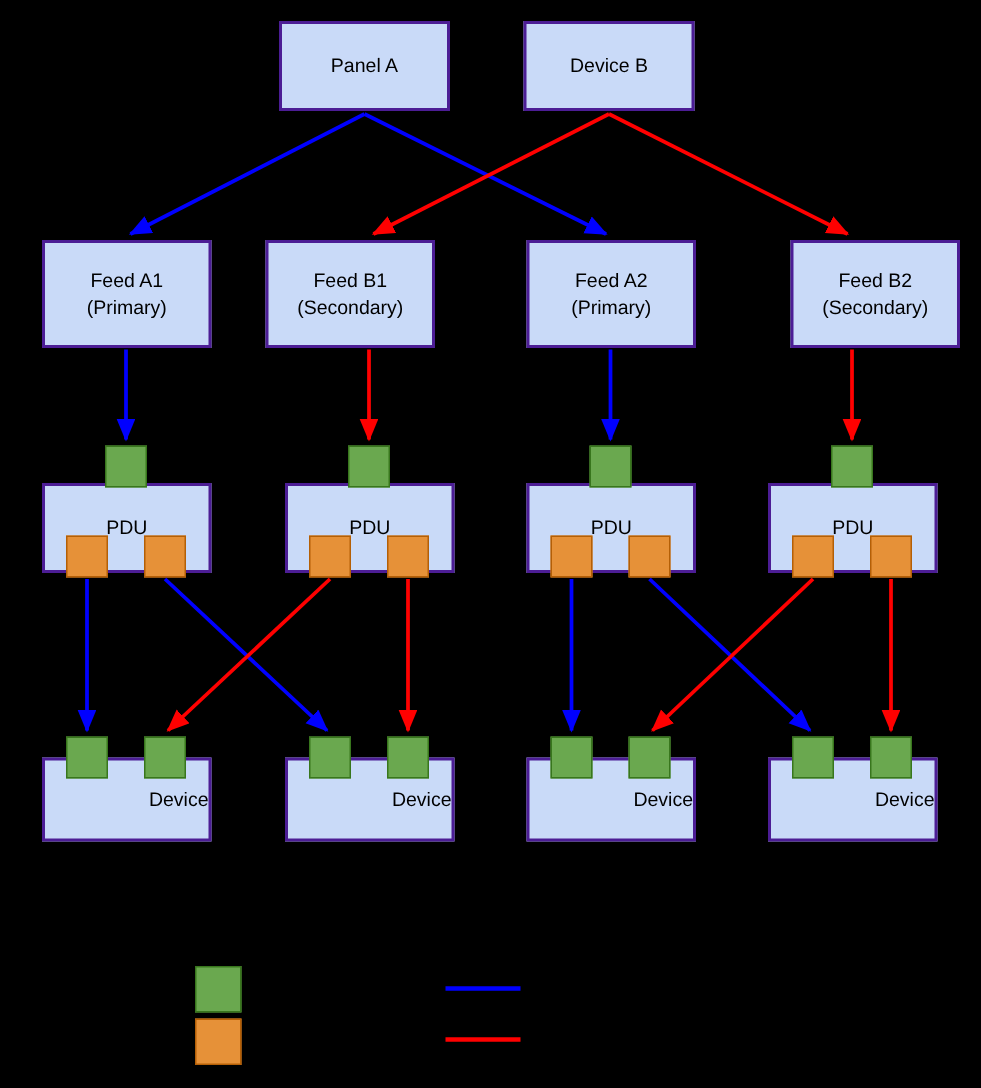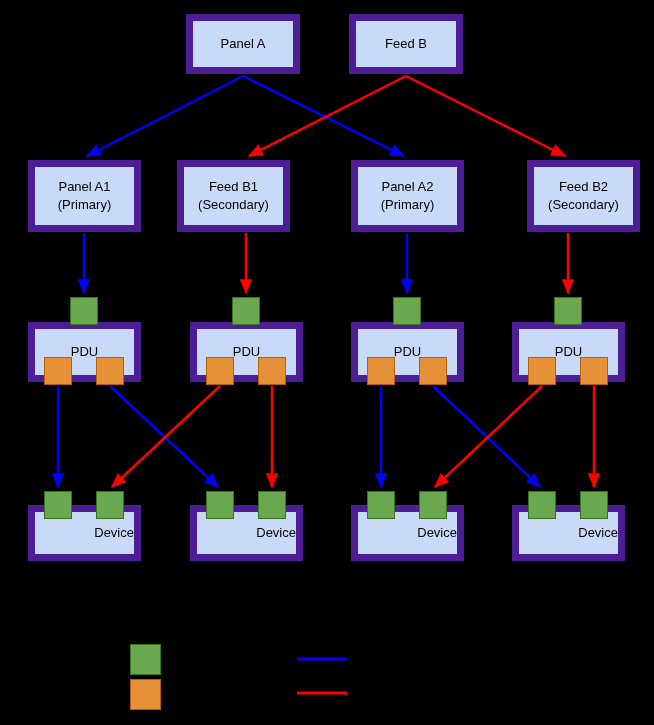--- a/index.html
+++ b/index.html
@@ -8,21 +8,21 @@
   .stage {
     position: relative;
     width: 654px;
     height: 725px;
     background: #000;
     overflow: hidden;
   }
   .box {
     position: absolute;
     background: #c9daf8;
-    border: 7px solid #4c1d95;
+    border: 2px solid #4c1d95;
     color: #000;
     display: flex;
     align-items: center;
     justify-content: center;
     text-align: center;
     font-size: 13px;
     line-height: 1.4;
     z-index: 1;
   }
   .panel { top: 14px; width: 114px; height: 60px; }
@@ -57,38 +57,38 @@
 </style>
 </head>
 <body>
 
 <div class="stage">
 
   <div class="box panel" style="left:186px">
     <span>Panel A</span>
   </div>
   <div class="box panel" style="left:349px">
-    <span>Feed B</span>
+    <span>Device B</span>
   </div>
 
   <div class="box feed" style="left:28px">
     <div>
-      <div>Panel A1</div>
+      <div>Feed A1</div>
       <div>(Primary)</div>
     </div>
   </div>
   <div class="box feed" style="left:177px">
     <div>
       <div>Feed B1</div>
       <div>(Secondary)</div>
     </div>
   </div>
   <div class="box feed" style="left:351px">
     <div>
-      <div>Panel A2</div>
+      <div>Feed A2</div>
       <div>(Primary)</div>
     </div>
   </div>
   <div class="box feed" style="left:527px">
     <div>
       <div>Feed B2</div>
       <div>(Secondary)</div>
     </div>
   </div>
 

